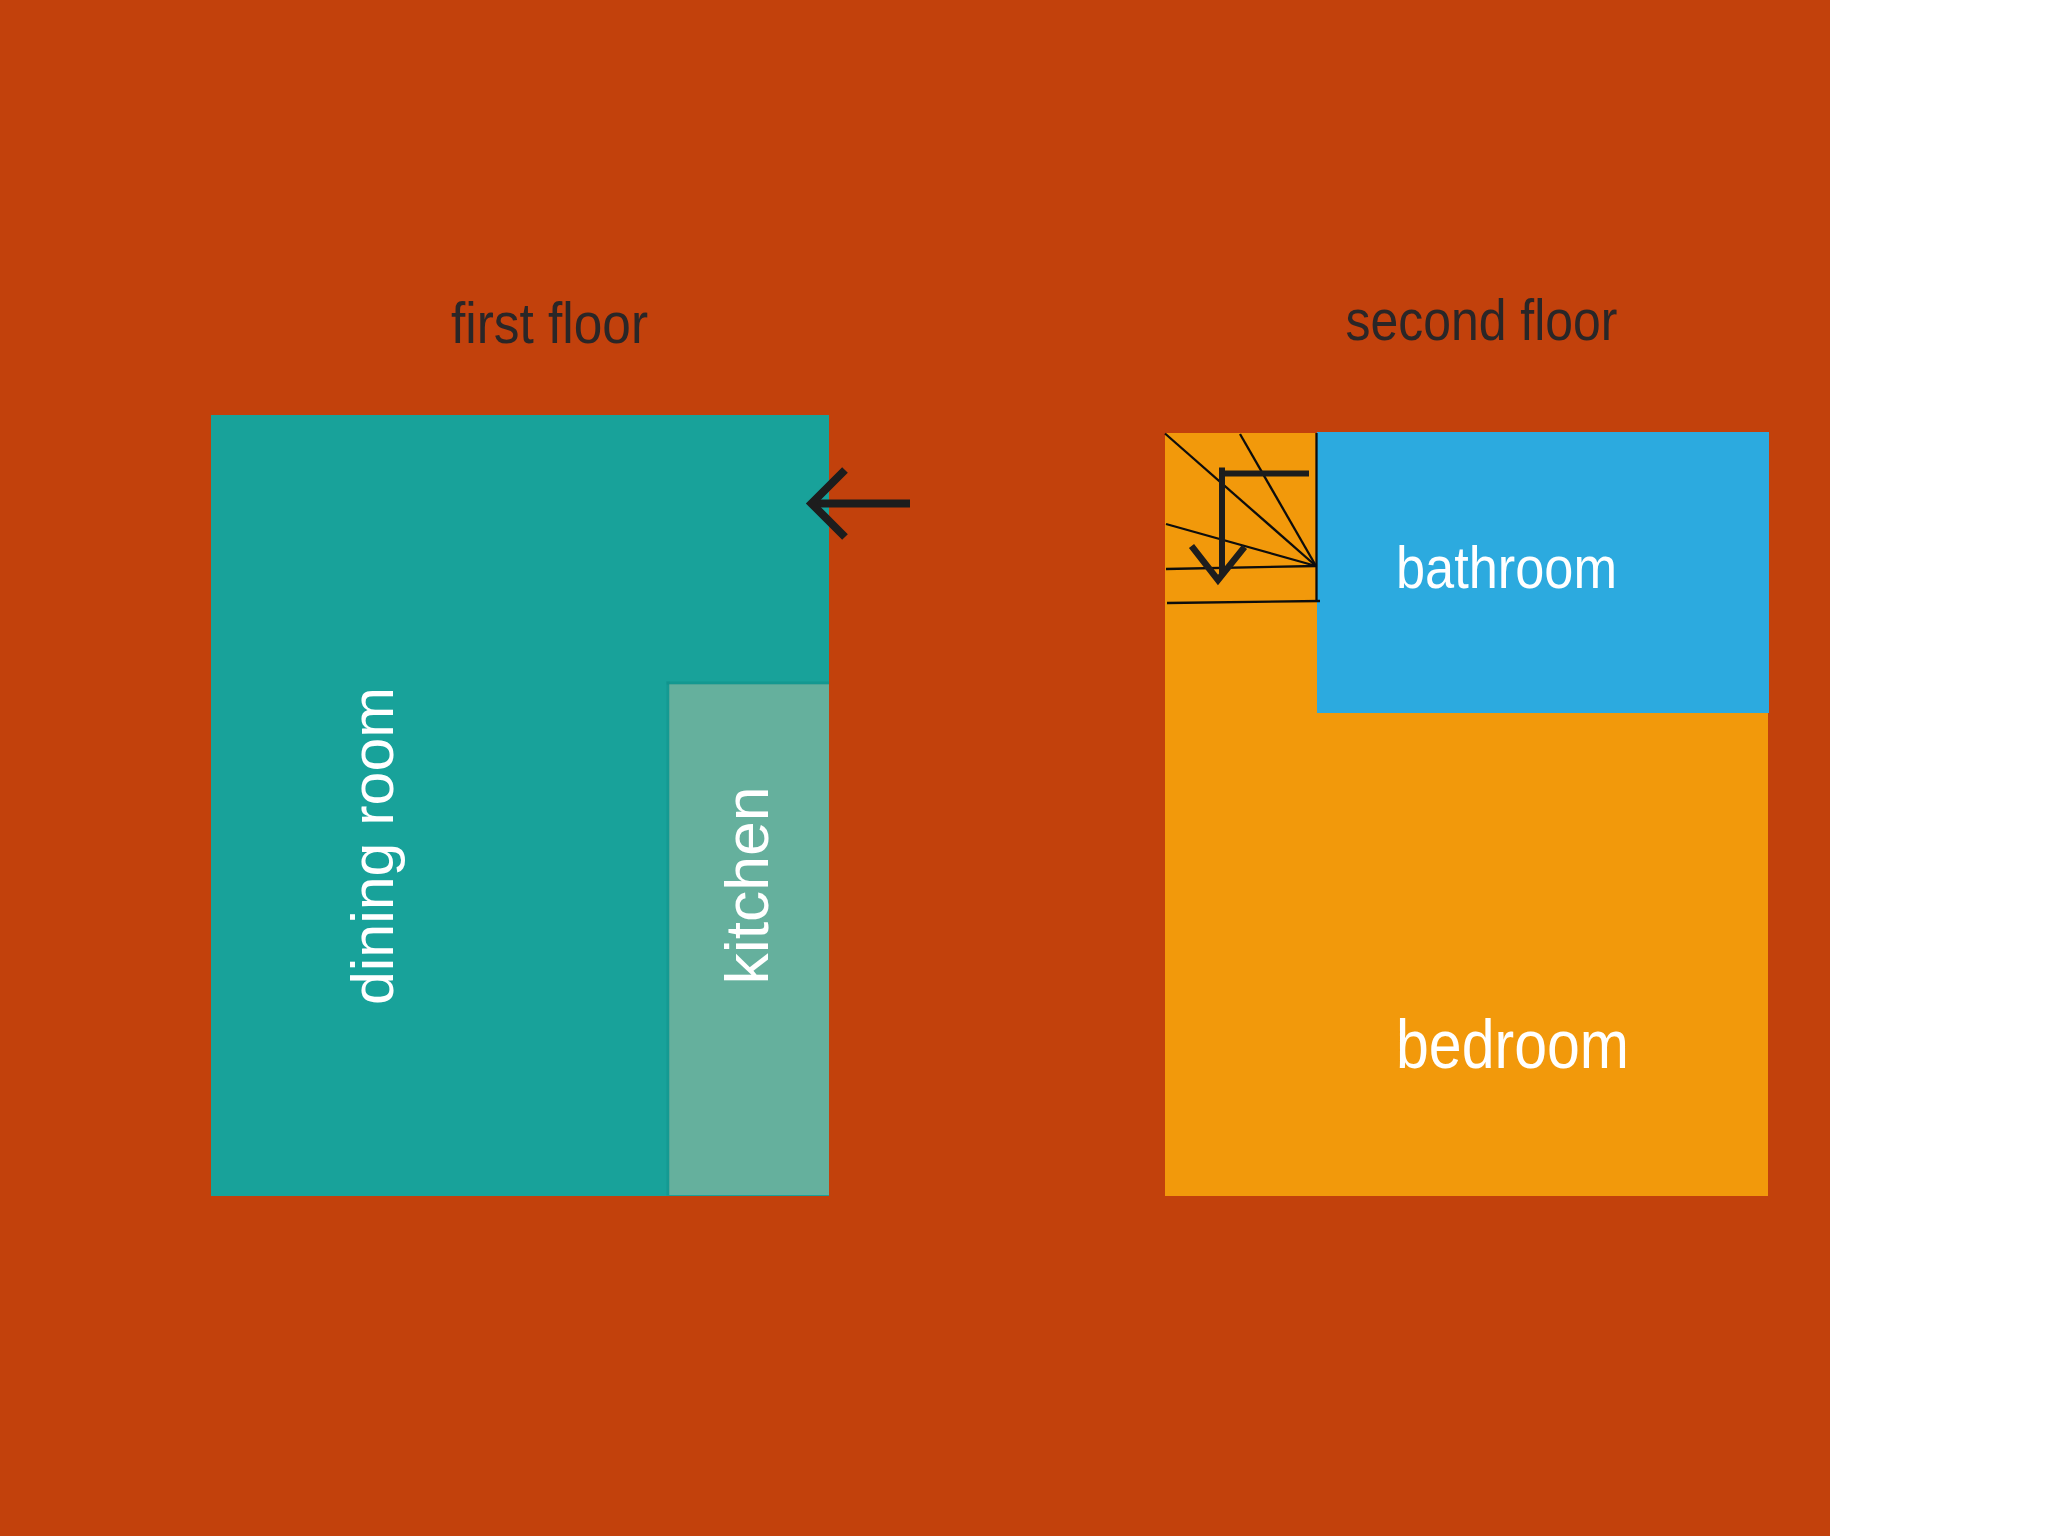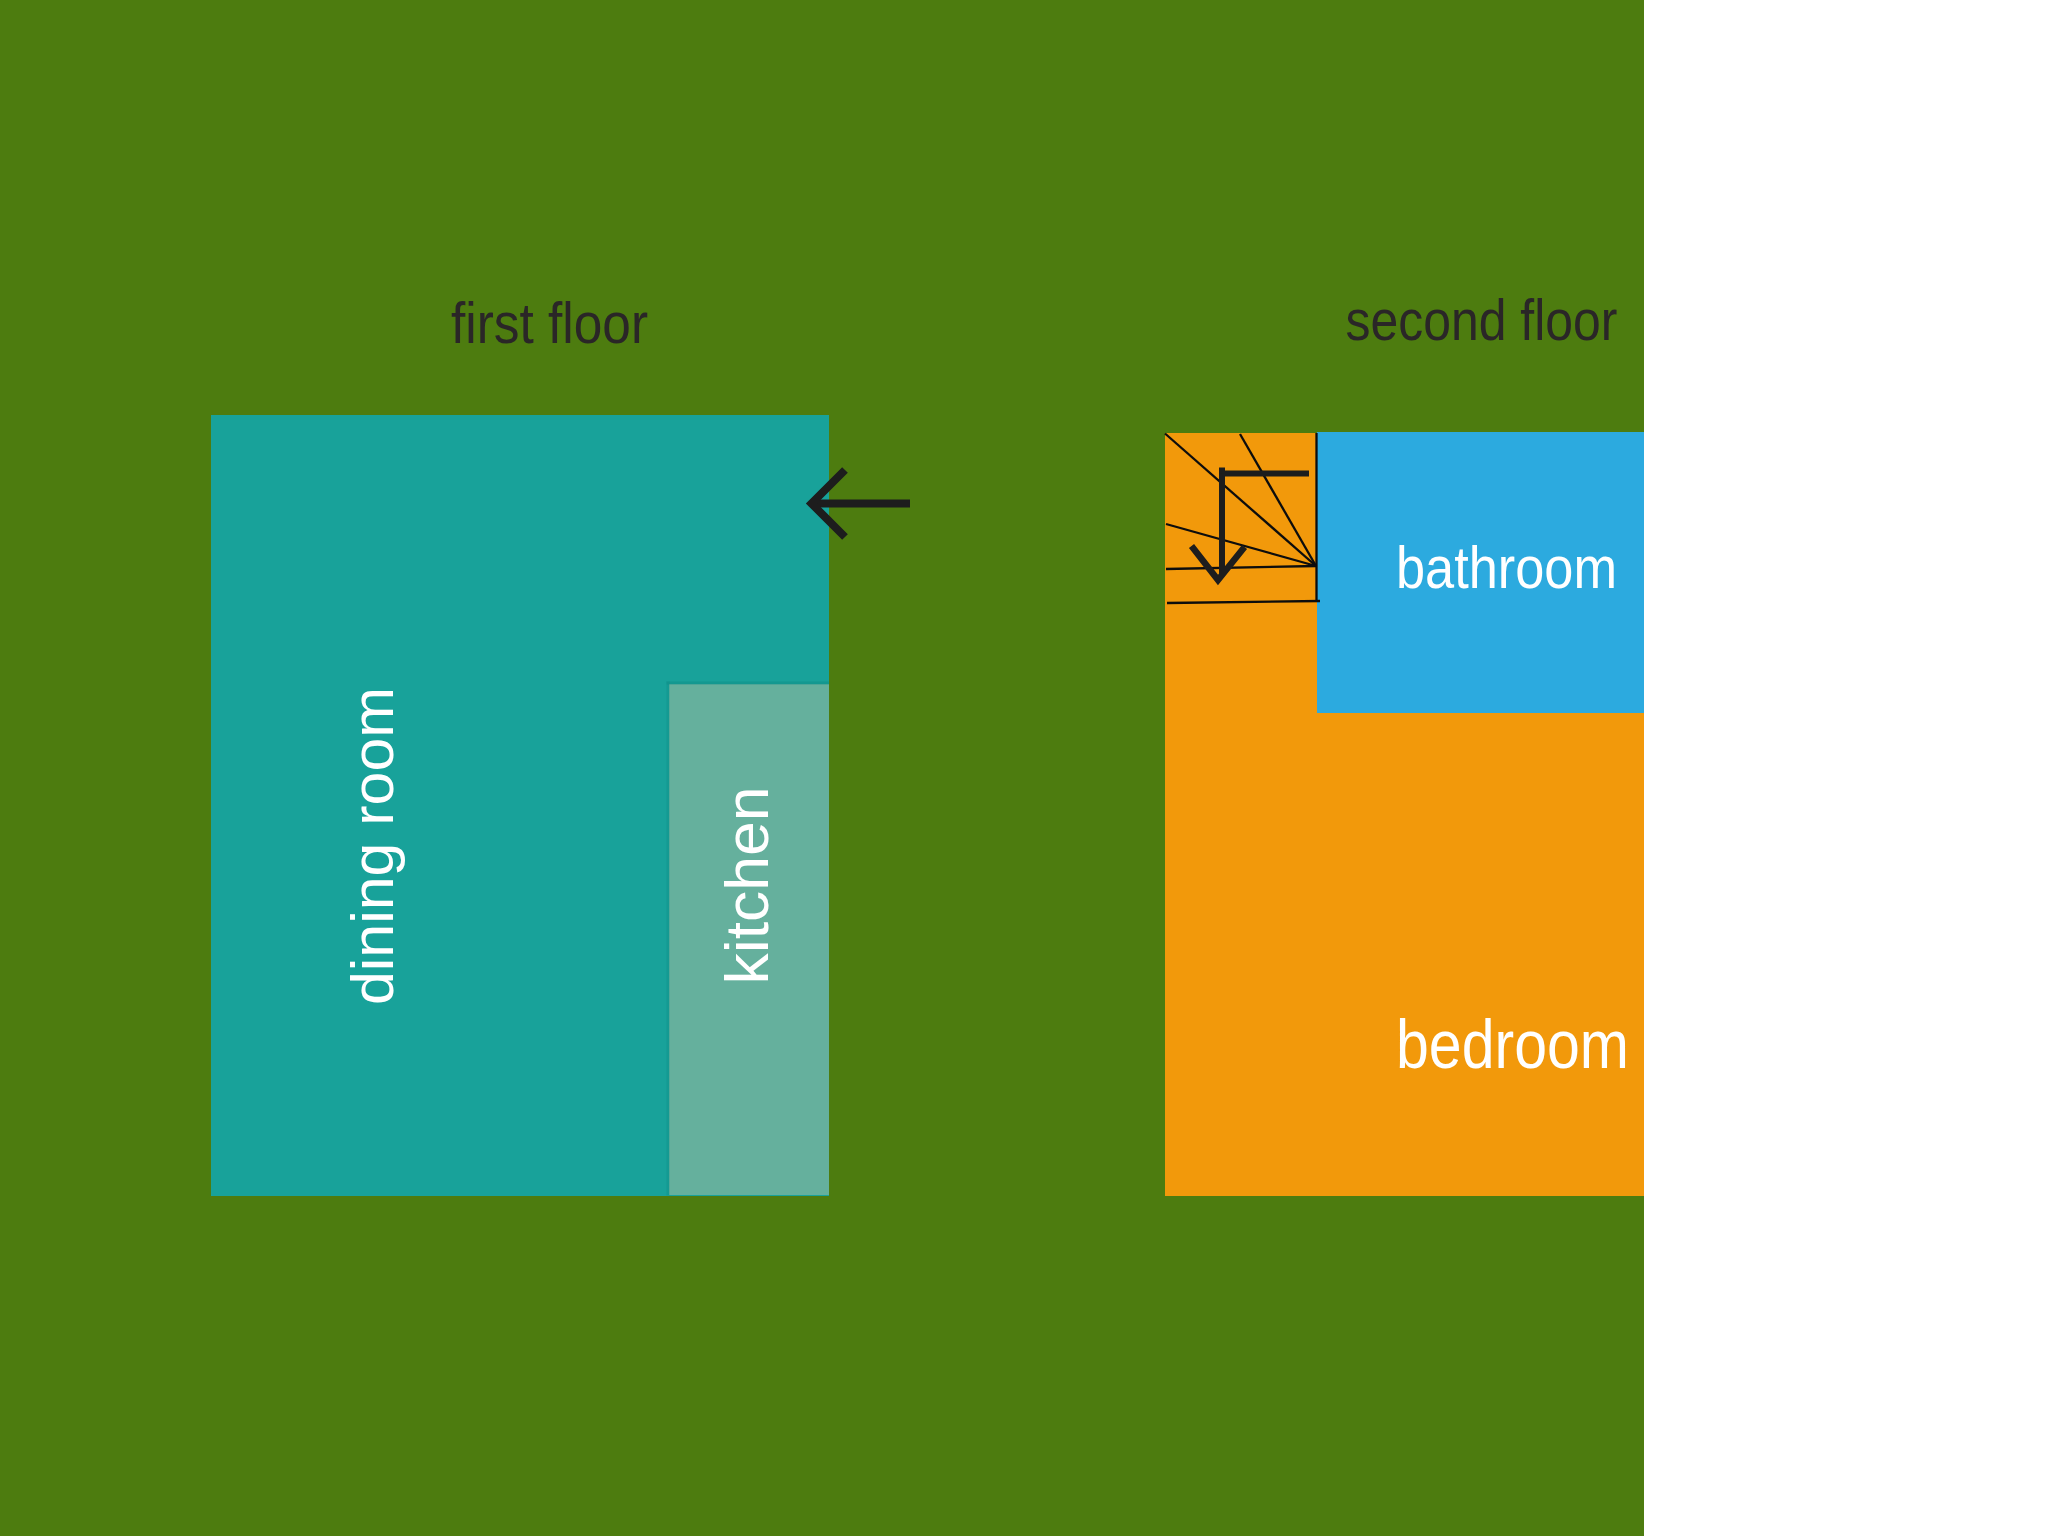--- a/index.html
+++ b/index.html
@@ -1,16 +1,16 @@
 <!DOCTYPE html>
 <html><head>
 <meta charset="utf-8">
 <style>
   html,body{margin:0;padding:0;background:#ffffff;}
-  .page{position:relative;width:1644px;height:1536px;background:#4d7c0f;overflow:hidden;
+  .page{position:relative;width:1830px;height:1536px;background:#c2410c;overflow:hidden;
         font-family:"Liberation Sans", sans-serif;}
   svg{position:absolute;left:0;top:0;}
 </style>
 </head>
 <body>
 <div class="page">
 <svg width="2048" height="1536" viewBox="0 0 2048 1536">
 
   <text x="549.5" y="343" font-size="58" fill="#2a2627" text-anchor="middle" textLength="197" lengthAdjust="spacingAndGlyphs">first floor</text>
 

